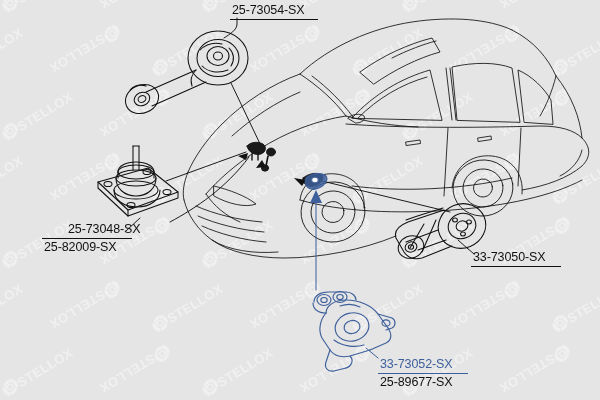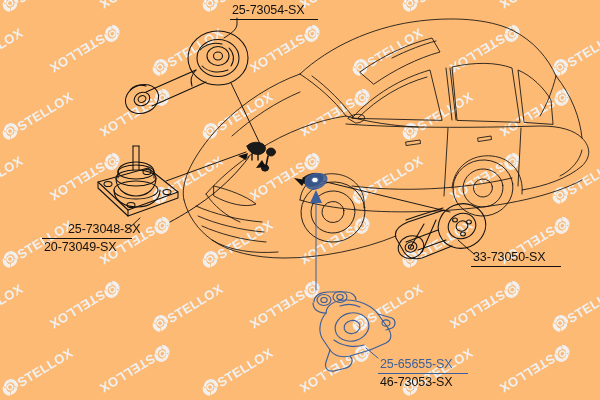--- a/index.html
+++ b/index.html
@@ -3,21 +3,21 @@
 <meta charset="utf-8">
 <style>
   html,body{margin:0;padding:0;}
   body{
     width:600px;height:400px;
     background:#ffffff;
     font-family:"Liberation Sans", sans-serif;
     overflow:hidden;
     position:relative;
   }
-  #stage{position:absolute;left:0;top:0;width:600px;height:400px;overflow:hidden;background:#fdba74;}
+  #stage{position:absolute;left:0;top:0;width:600px;height:400px;overflow:hidden;background:#e5e5e5;}
   .layer{position:absolute;left:0;top:0;width:600px;height:400px;}
   #wm{z-index:1;}
   #art{z-index:2;}
   #labels{z-index:3;}
 
   .lbl{
     position:absolute;
     font-family:"Liberation Sans", sans-serif;
     font-size:12.5px;
     letter-spacing:-0.1px;
@@ -404,22 +404,22 @@
     </g>
   </svg>
 
   <div class="layer" id="labels">
 
     <div class="lbl" style="left:232px;top:3px;">25-73054-SX</div>
     <div class="rule" style="left:230px;top:19px;width:88px;"></div>
 
     <div class="lbl" style="left:44px;top:222px;margin-left:24px;">25-73048-SX</div>
     <div class="rule" style="left:42px;top:238px;width:90px;"></div>
-    <div class="lbl" style="left:44px;top:240px;">20-73049-SX</div>
+    <div class="lbl" style="left:44px;top:240px;">25-82009-SX</div>
 
     <div class="lbl" style="left:473px;top:250px;">33-73050-SX</div>
     <div class="rule" style="left:471px;top:266px;width:90px;"></div>
 
-    <div class="lbl blue" style="left:380px;top:357px;">25-65655-SX</div>
+    <div class="lbl blue" style="left:380px;top:357px;">33-73052-SX</div>
     <div class="rule blue" style="left:378px;top:373px;width:90px;"></div>
-    <div class="lbl" style="left:380px;top:375px;">46-73053-SX</div>
+    <div class="lbl" style="left:380px;top:375px;">25-89677-SX</div>
   </div>
 </div>
 
 </body></html>

